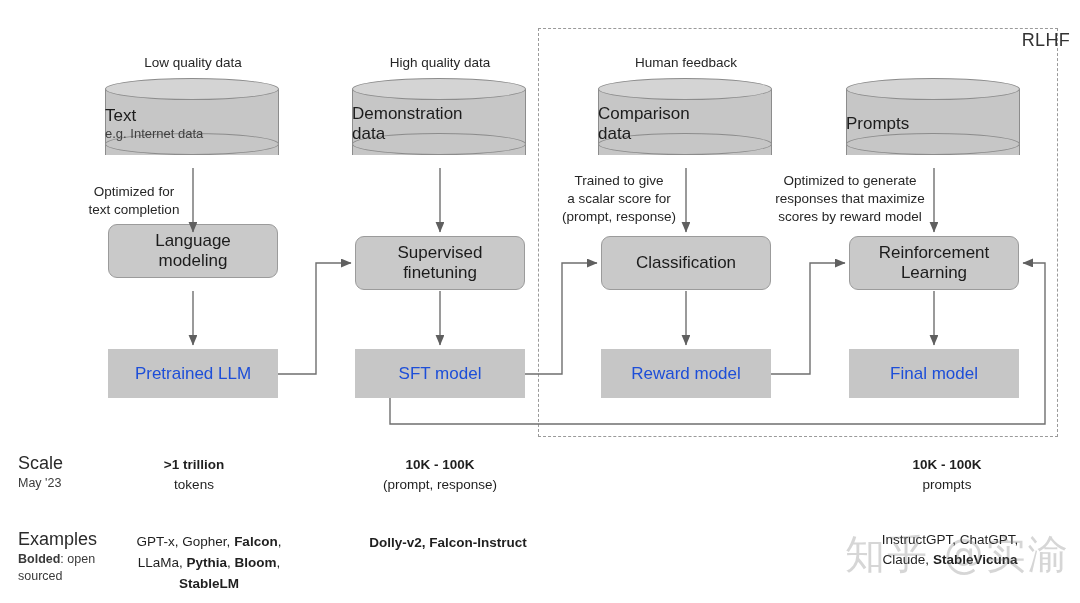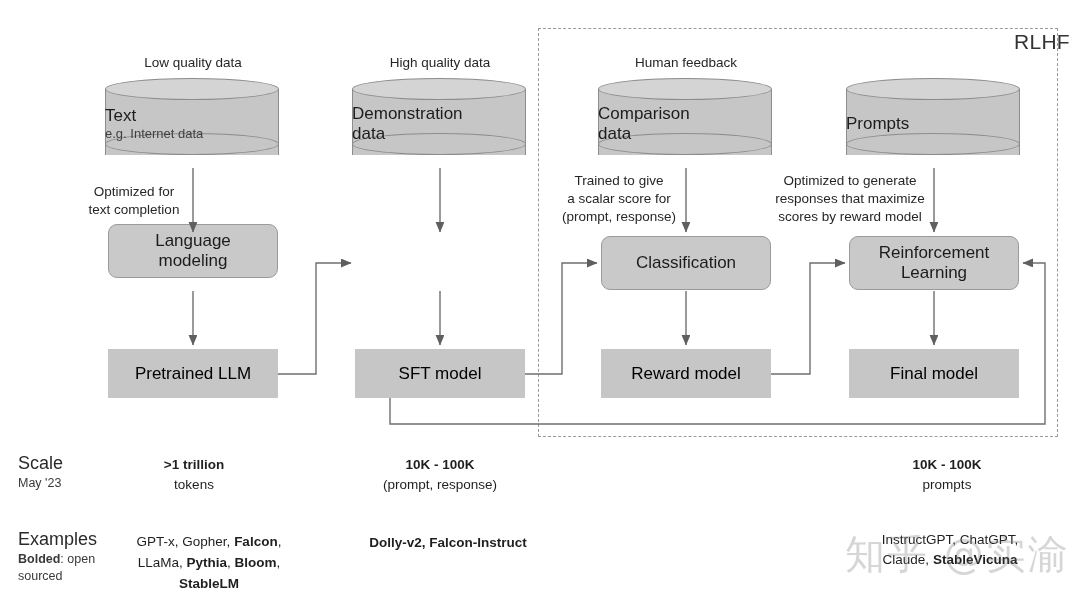--- a/index.html
+++ b/index.html
@@ -3,21 +3,21 @@
 <meta charset="utf-8">
 <style>
   html,body{margin:0;padding:0;background:#ffffff;}
   body{width:1080px;height:603px;overflow:hidden;
        font-family:"Liberation Sans","DejaVu Sans",sans-serif;color:#1a1a1a;}
   #stage{position:relative;width:1080px;height:603px;}
 
   
   .rlhf-box{position:absolute;left:538px;top:28px;width:520px;height:409px;
             border:1px dashed #9a9a9a;box-sizing:border-box;}
-  .rlhf-label{position:absolute;right:10px;top:30px;font-size:21px;color:#333;
+  .rlhf-label{position:absolute;right:10px;top:30px;font-size:18px;color:#333;
               letter-spacing:.3px;}
 
   
   .cyl{position:absolute;width:176px;height:88px;}
   .cyl .body{position:absolute;left:0;top:11px;width:174px;height:66px;
              background:#c6c6c6;border-left:1px solid #8c8c8c;border-right:1px solid #8c8c8c;
              box-sizing:border-box;}
   .cyl .top{position:absolute;left:0;top:0;width:174px;height:22px;border-radius:50%;
             background:#d4d4d4;border:1px solid #8c8c8c;box-sizing:border-box;}
   .cyl .bot{position:absolute;left:0;top:55px;width:174px;height:22px;border-radius:50%;
@@ -28,21 +28,21 @@
   .cyl .t1{font-size:17px;color:#1c1c1c;}
   .cyl .t2{font-size:13px;color:#404040;}
 
   
   .proc{position:absolute;background:#c9c9c9;border:1px solid #9b9b9b;border-radius:9px;
         display:flex;align-items:center;justify-content:center;text-align:center;
         font-size:17px;line-height:1.2;color:#1c1c1c;box-sizing:border-box;}
   
   .model{position:absolute;background:#c6c6c6;
          display:flex;align-items:center;justify-content:center;text-align:center;
-         font-size:17px;color:#000000;box-sizing:border-box;}
+         font-size:17px;color:#1d4ed8;box-sizing:border-box;}
 
   
   .cap{position:absolute;font-size:13.5px;color:#262626;text-align:center;line-height:1.35;}
 
   
   svg.wires{position:absolute;left:0;top:0;width:1080px;height:603px;overflow:visible;}
 
   
   .rowlabel{position:absolute;line-height:1.3;}
   .rowlabel .head{font-size:18px;color:#2a2a2a;}
@@ -124,20 +124,26 @@
     <div>scores by reward model</div>
   </div>
 
   <div class="proc" style="left:108px;top:224px;width:170px;height:54px;">
     <div>
       <div>Language</div>
       <div>modeling</div>
     </div>
   </div>
 
+  <div class="proc" style="left:355px;top:236px;width:170px;height:54px;">
+    <div>
+      <div>Supervised</div>
+      <div>finetuning</div>
+    </div>
+  </div>
 
   <div class="proc" style="left:601px;top:236px;width:170px;height:54px;">
     <div>Classification</div>
   </div>
 
   <div class="proc" style="left:849px;top:236px;width:170px;height:54px;">
     <div>
       <div>Reinforcement</div>
       <div>Learning</div>
     </div>

